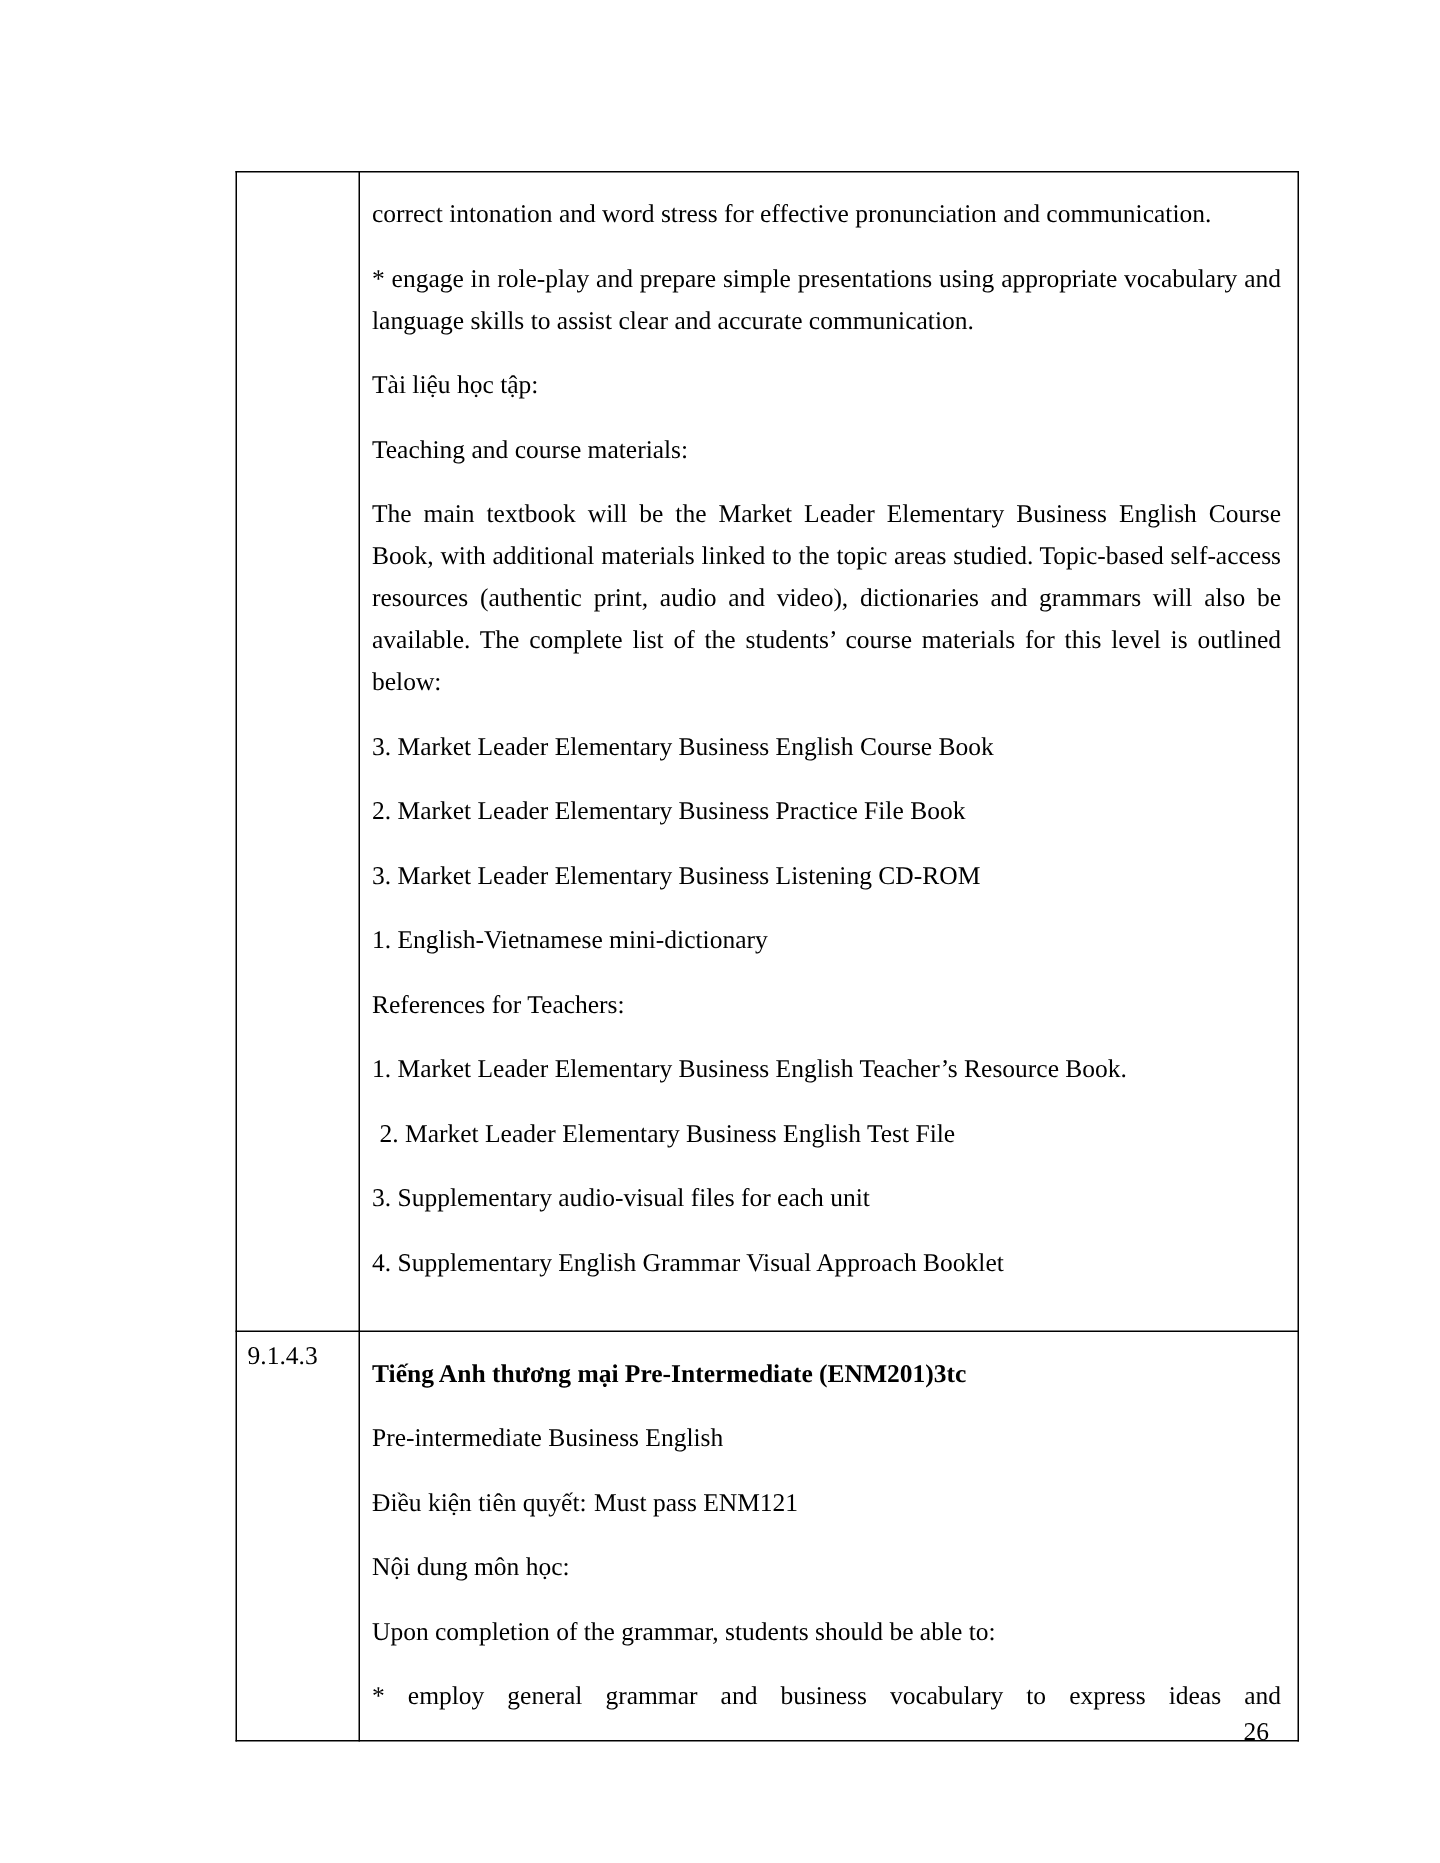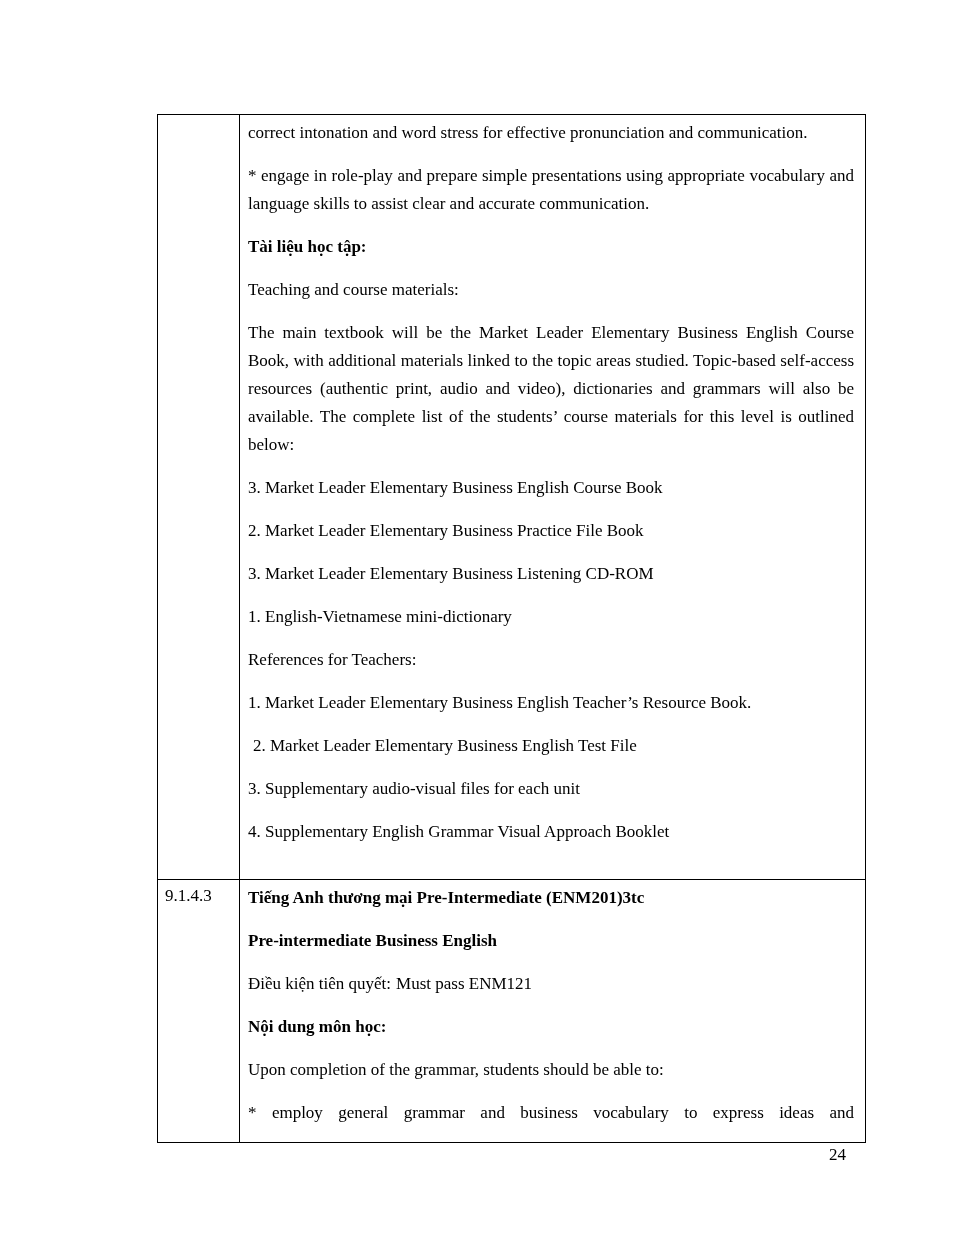--- a/index.html
+++ b/index.html
@@ -28,31 +28,31 @@
     border: 1px solid #000000;
     vertical-align: top;
     font-size: 17px;
   }
   td.col-section {
     width: 70px;
     padding: 6px 4px 0 7px;
   }
   td.col-content {
     width: 606px;
-    padding: 4px 11px 0 8px;
+    padding: 14px 11px 0 8px;
   }
   tr.row-1 td { height: 758px; }
   tr.row-2 td { height: 251px; }
   .col-content p {
     margin: 0 0 15px 0;
     line-height: 28px;
   }
   .just { text-align: justify; }
   .just-last { text-align: justify; text-align-last: justify; }
-  .bold { font-weight: bold; }
+  .bold { font-weight: normal; }
   .indent-sm { padding-left: 5px; }
   .title-line {
     display: flex;
     justify-content: flex-start;
     font-weight: bold;
   }
   .prereq-label {
     font-weight: normal;
     margin-right: 5px;
   }
@@ -102,15 +102,15 @@
           <span class="prereq-label">Điều kiện tiên quyết:</span><span>Must pass ENM121</span>
         </p>
         <p class="bold">Nội dung môn học:</p>
         <p>Upon completion of the grammar, students should be able to:</p>
         <p class="just-last">* employ general grammar and business vocabulary to express ideas and</p>
       </td>
     </tr>
   </tbody>
     </table>
 
-  <div class="page-number">24</div>
+  <div class="page-number">26</div>
 
 </div>
 
 </body></html>

